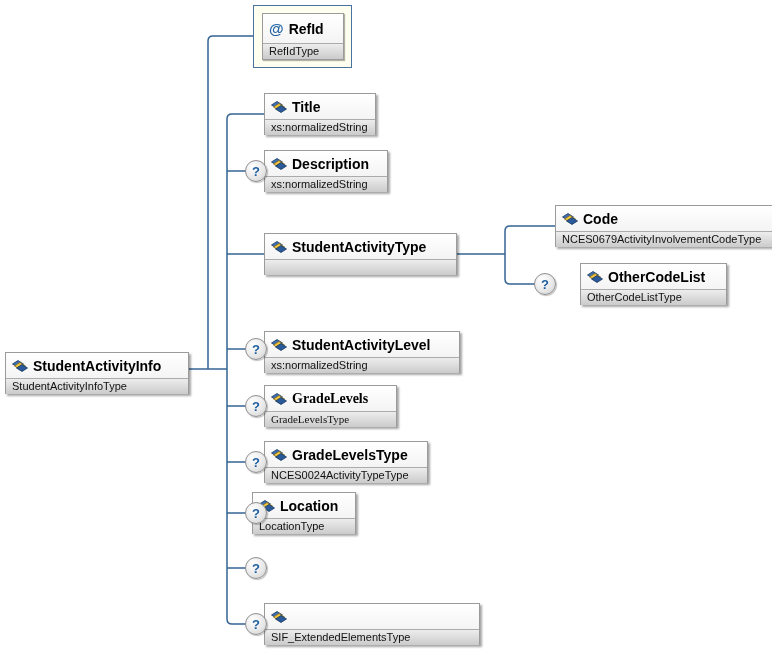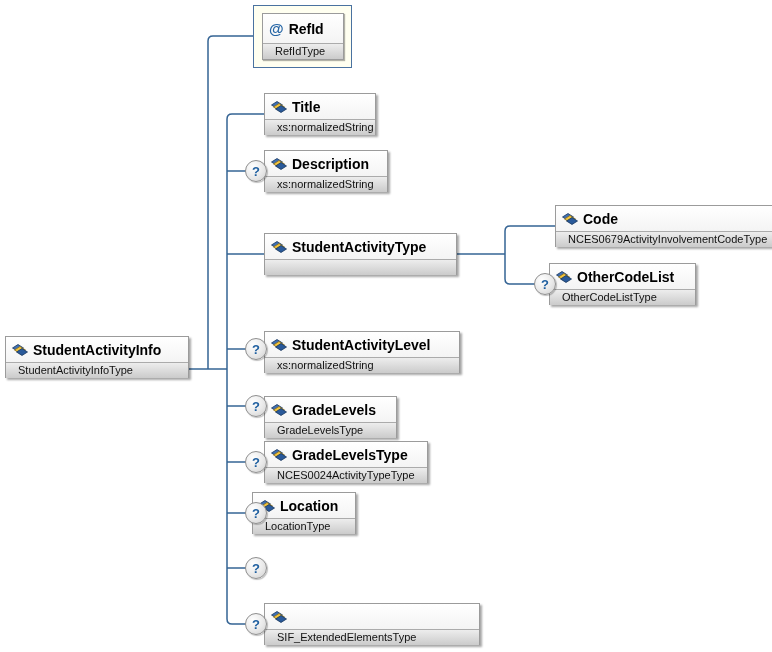--- a/index.html
+++ b/index.html
@@ -12,21 +12,21 @@
     position:absolute;z-index:2;box-sizing:border-box;height:42px;
     border:1px solid #9b9b9b;background:#ffffff;
     box-shadow:2px 2px 2px rgba(0,0,0,0.35);
   }
   .name-row{
     display:flex;align-items:center;gap:5px;height:25px;padding:0 8px 0 6px;
     background:linear-gradient(#ffffff,#f4f4f4);
     font-size:14px;font-weight:bold;color:#000;white-space:nowrap;
   }
   .type-row{
-    height:15px;line-height:15px;padding:0 12px;border-top:1px solid #ababab;
+    height:15px;line-height:15px;padding:0 6px;border-top:1px solid #ababab;
     background:linear-gradient(#eded ed,#cbcbcb);
     background:linear-gradient(#ededed,#cbcbcb);
     font-size:11px;color:#111;white-space:nowrap;overflow:hidden;
   }
   .el-icon{display:inline-flex;flex:0 0 auto;}
   .at-icon{color:#2565a5;font-weight:bold;font-size:15px;line-height:15px;}
   .attr-wrap{
     position:absolute;z-index:2;box-sizing:border-box;
     background:#fffff0;border:1px solid #4a72a0;
   }
@@ -65,21 +65,21 @@
   <div class="attr-wrap" style="left:253px;top:5px;width:99px;height:63px;">
     <div class="node" style="left:8px;top:7px;width:82px;height:47px;">
       <div class="name-row" style="height:29px;">
         <span class="at-icon">@</span>
         <span>RefId</span>
       </div>
       <div class="type-row">RefIdType</div>
     </div>
   </div>
 
-  <div class="node" style="left:5px;top:336px;width:184px;">
+  <div class="node" style="left:5px;top:352px;width:184px;">
     <div class="name-row">
       <span class="el-icon">
         <svg width="16" height="12" viewBox="0 0 16 12">
             <polygon points="0.5,4 6,0.5 11.5,4 6,7.5" fill="#3f6fb3" stroke="#17365d" stroke-width="0.8"></polygon>
             <polygon points="2.5,6 8,2.5 13.5,6 8,9.5" fill="#f3c53d" stroke="#8a6d1f" stroke-width="0.8"></polygon>
             <polygon points="4.5,8 10,4.5 15.5,8 10,11.5" fill="#2a5a9a" stroke="#17365d" stroke-width="0.8"></polygon>
           </svg>
       </span>
       <span>StudentActivityInfo</span>
     </div>
@@ -135,21 +135,21 @@
             <polygon points="0.5,4 6,0.5 11.5,4 6,7.5" fill="#3f6fb3" stroke="#17365d" stroke-width="0.8"></polygon>
             <polygon points="2.5,6 8,2.5 13.5,6 8,9.5" fill="#f3c53d" stroke="#8a6d1f" stroke-width="0.8"></polygon>
             <polygon points="4.5,8 10,4.5 15.5,8 10,11.5" fill="#2a5a9a" stroke="#17365d" stroke-width="0.8"></polygon>
           </svg>
       </span>
       <span>StudentActivityLevel</span>
     </div>
     <div class="type-row">xs:normalizedString</div>
   </div>
 
-  <div class="node" style="left:264px;top:396px;width:133px;">
+  <div class="node" style="left:264px;top:385px;width:133px;font-family:Liberation Serif, serif;">
     <div class="name-row">
       <span class="el-icon">
         <svg width="16" height="12" viewBox="0 0 16 12">
             <polygon points="0.5,4 6,0.5 11.5,4 6,7.5" fill="#3f6fb3" stroke="#17365d" stroke-width="0.8"></polygon>
             <polygon points="2.5,6 8,2.5 13.5,6 8,9.5" fill="#f3c53d" stroke="#8a6d1f" stroke-width="0.8"></polygon>
             <polygon points="4.5,8 10,4.5 15.5,8 10,11.5" fill="#2a5a9a" stroke="#17365d" stroke-width="0.8"></polygon>
           </svg>
       </span>
       <span>GradeLevels</span>
     </div>
@@ -205,21 +205,21 @@
             <polygon points="0.5,4 6,0.5 11.5,4 6,7.5" fill="#3f6fb3" stroke="#17365d" stroke-width="0.8"></polygon>
             <polygon points="2.5,6 8,2.5 13.5,6 8,9.5" fill="#f3c53d" stroke="#8a6d1f" stroke-width="0.8"></polygon>
             <polygon points="4.5,8 10,4.5 15.5,8 10,11.5" fill="#2a5a9a" stroke="#17365d" stroke-width="0.8"></polygon>
           </svg>
       </span>
       <span>Code</span>
     </div>
     <div class="type-row">NCES0679ActivityInvolvementCodeType</div>
   </div>
 
-  <div class="node" style="left:549px;top:263px;width:147px;">
+  <div class="node" style="left:580px;top:263px;width:147px;">
     <div class="name-row">
       <span class="el-icon">
         <svg width="16" height="12" viewBox="0 0 16 12">
             <polygon points="0.5,4 6,0.5 11.5,4 6,7.5" fill="#3f6fb3" stroke="#17365d" stroke-width="0.8"></polygon>
             <polygon points="2.5,6 8,2.5 13.5,6 8,9.5" fill="#f3c53d" stroke="#8a6d1f" stroke-width="0.8"></polygon>
             <polygon points="4.5,8 10,4.5 15.5,8 10,11.5" fill="#2a5a9a" stroke="#17365d" stroke-width="0.8"></polygon>
           </svg>
       </span>
       <span>OtherCodeList</span>
     </div>

